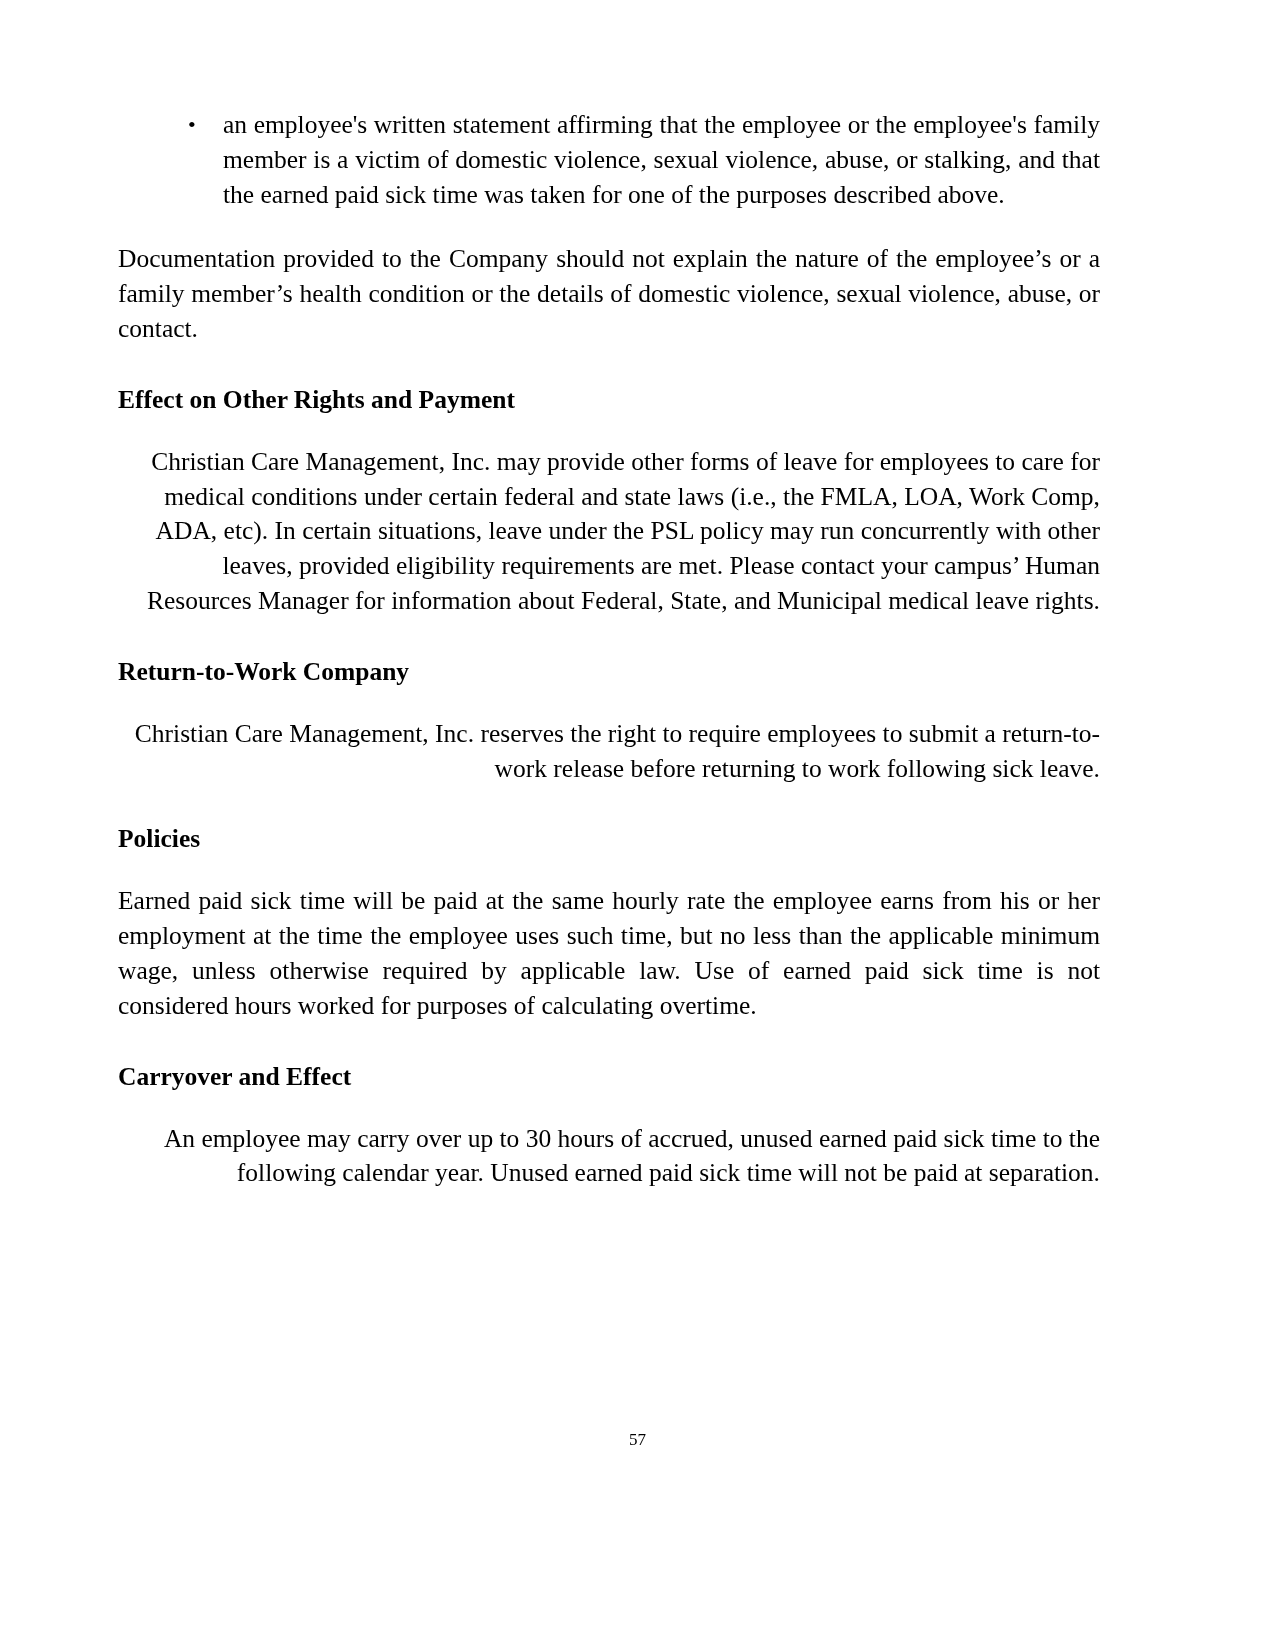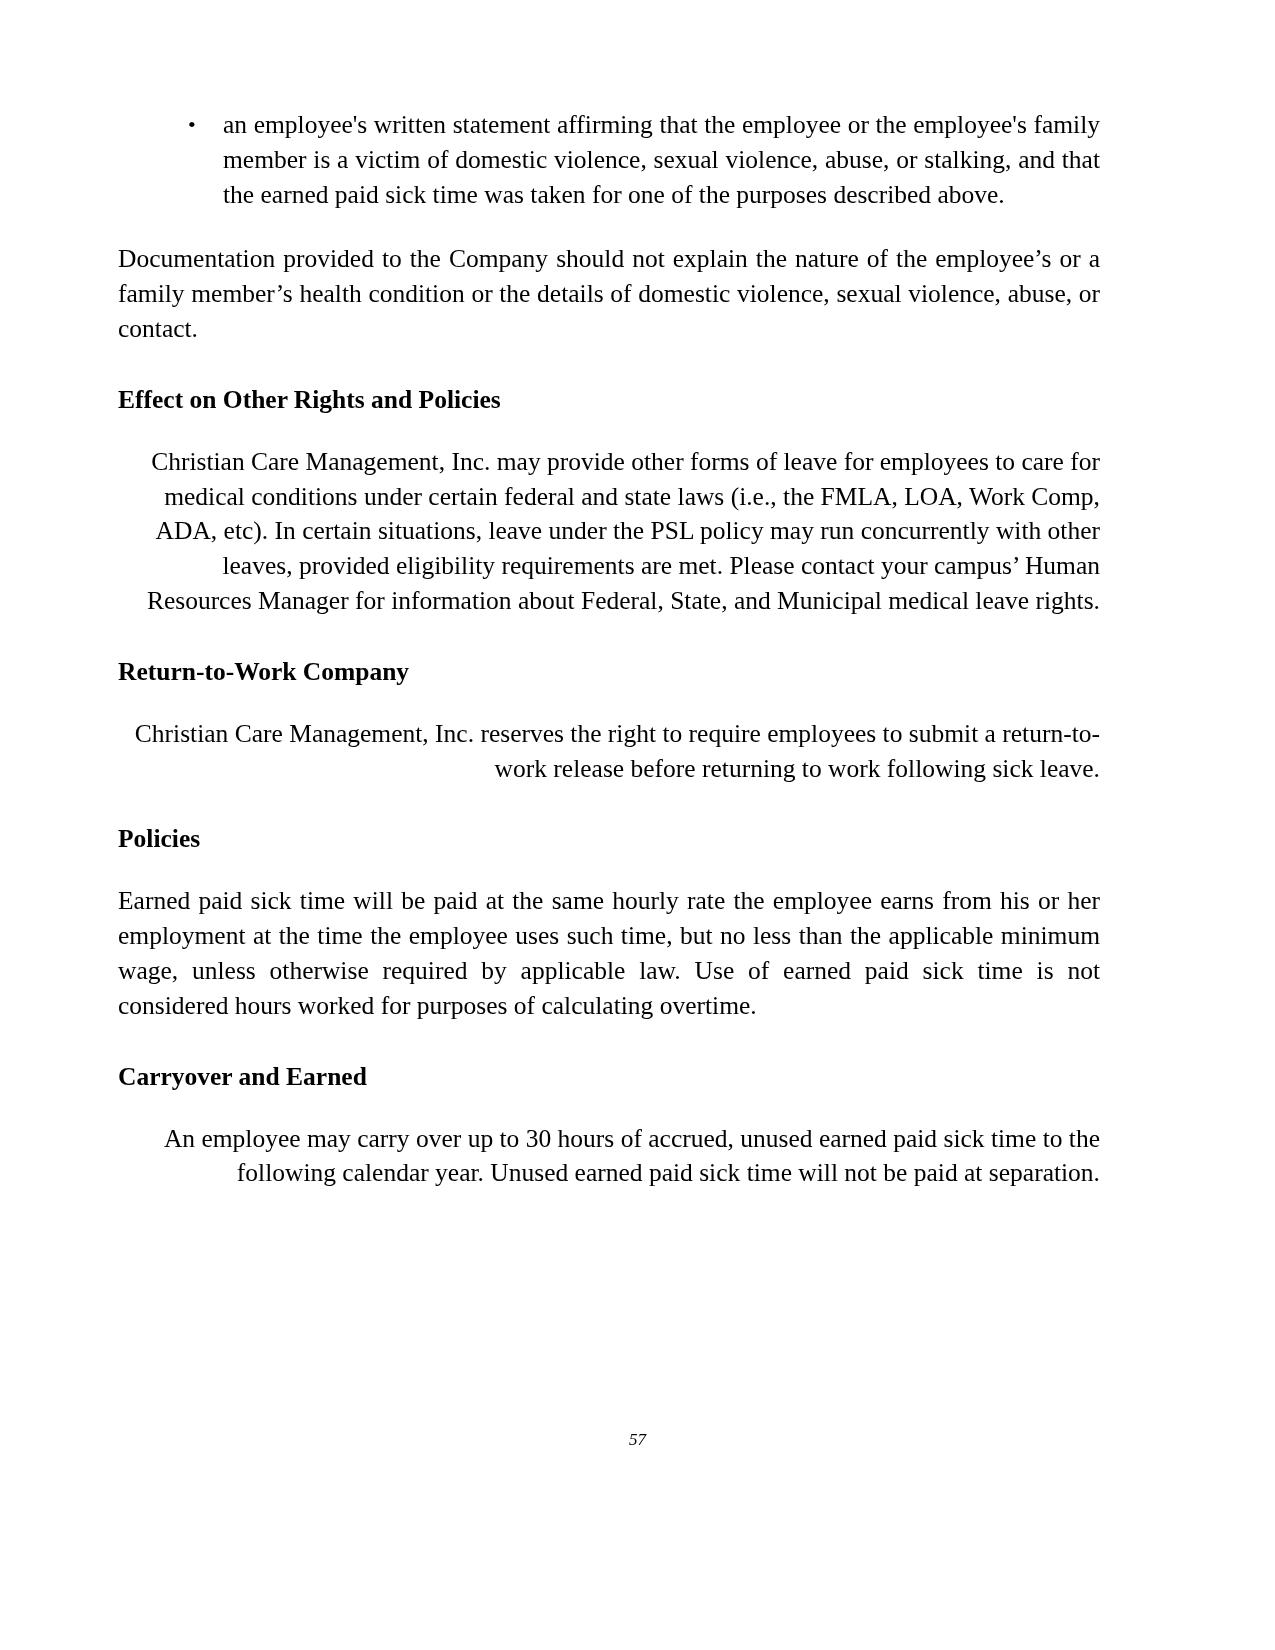--- a/index.html
+++ b/index.html
@@ -73,21 +73,20 @@
 
   .page-number {
     position: absolute;
     left: 0;
     top: 1430px;
     width: 1275px;
     text-align: center;
     font-size: 17px;
     line-height: 20px;
     color: #000;
-    font-style: italic;
   }
 </style>
 </head>
 <body>
 
 <div class="page">
 
   <div class="content">
 
     <ul class="bullet-list">
@@ -96,21 +95,21 @@
         <span>an employee's written statement affirming that the employee or the employee's family member is a victim of domestic violence, sexual violence, abuse, or stalking, and that the earned paid sick time was taken for one of the purposes described above.</span>
       </li>
     </ul>
 
     <div class="sp-after-bullets"></div>
 
     <p class="body-para justified">Documentation provided to the Company should not explain the nature of the employee’s or a family member’s health condition or the details of domestic violence, sexual violence, abuse, or contact.</p>
 
     <div class="sp-para-to-heading"></div>
 
-    <h2 class="section-heading">Effect on Other Rights and Policies</h2>
+    <h2 class="section-heading">Effect on Other Rights and Payment</h2>
 
     <div class="sp-heading-to-para"></div>
 
     <p class="body-para ragged">Christian Care Management, Inc. may provide other forms of leave for employees to care for medical conditions under certain federal and state laws (i.e., the FMLA, LOA, Work Comp, ADA, etc). In certain situations, leave under the PSL policy may run concurrently with other leaves, provided eligibility requirements are met. Please contact your campus’ Human Resources Manager for information about Federal, State, and Municipal medical leave rights.</p>
 
     <div class="sp-para-to-heading"></div>
 
     <h2 class="section-heading">Return-to-Work Company</h2>
 
     <div class="sp-heading-to-para"></div>
@@ -120,21 +119,21 @@
     <div class="sp-para-to-heading"></div>
 
     <h2 class="section-heading">Policies</h2>
 
     <div class="sp-heading-to-para"></div>
 
     <p class="body-para justified">Earned paid sick time will be paid at the same hourly rate the employee earns from his or her employment at the time the employee uses such time, but no less than the applicable minimum wage, unless otherwise required by applicable law. Use of earned paid sick time is not considered hours worked for purposes of calculating overtime.</p>
 
     <div class="sp-para-to-heading"></div>
 
-    <h2 class="section-heading">Carryover and Earned</h2>
+    <h2 class="section-heading">Carryover and Effect</h2>
 
     <div class="sp-heading-to-para"></div>
 
     <p class="body-para ragged">An employee may carry over up to 30 hours of accrued, unused earned paid sick time to the following calendar year. Unused earned paid sick time will not be paid at separation.</p>
 
   </div>
 
   <div class="page-number">57</div>
 
 </div>

